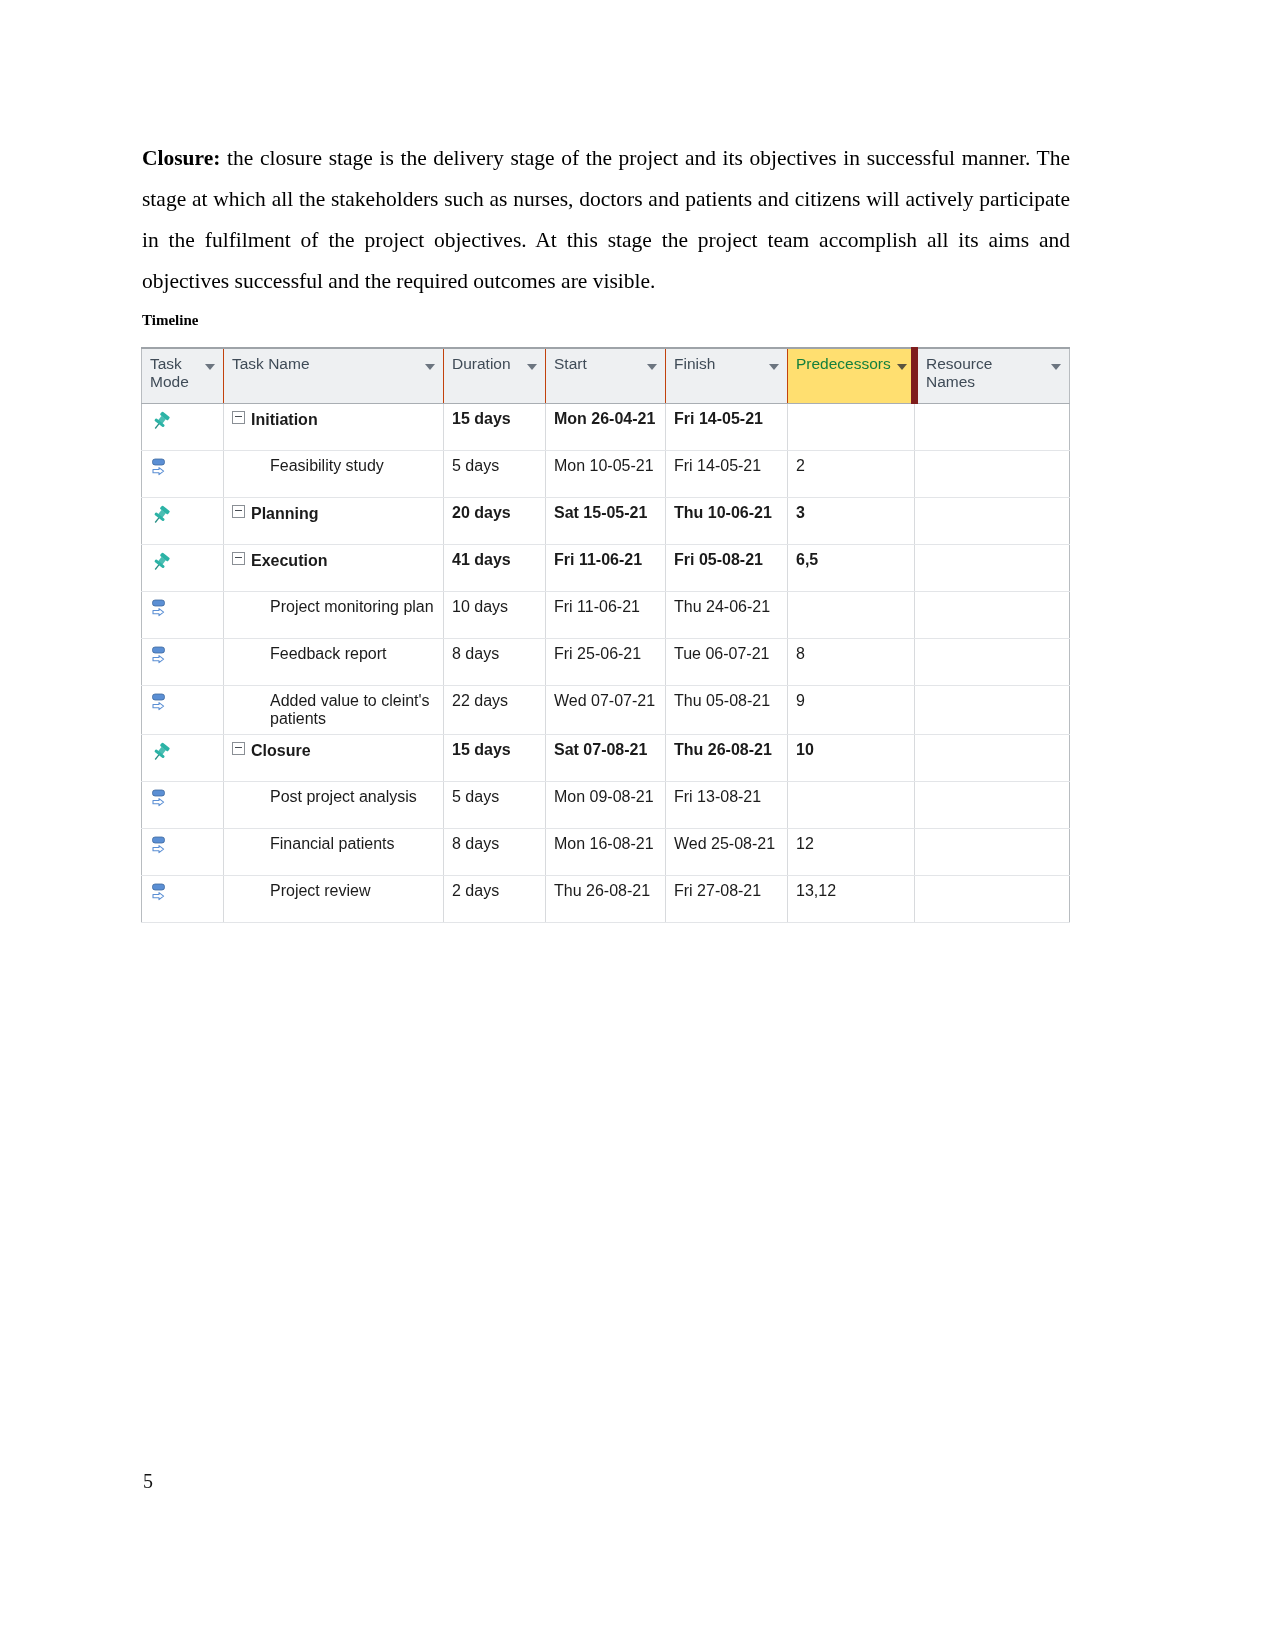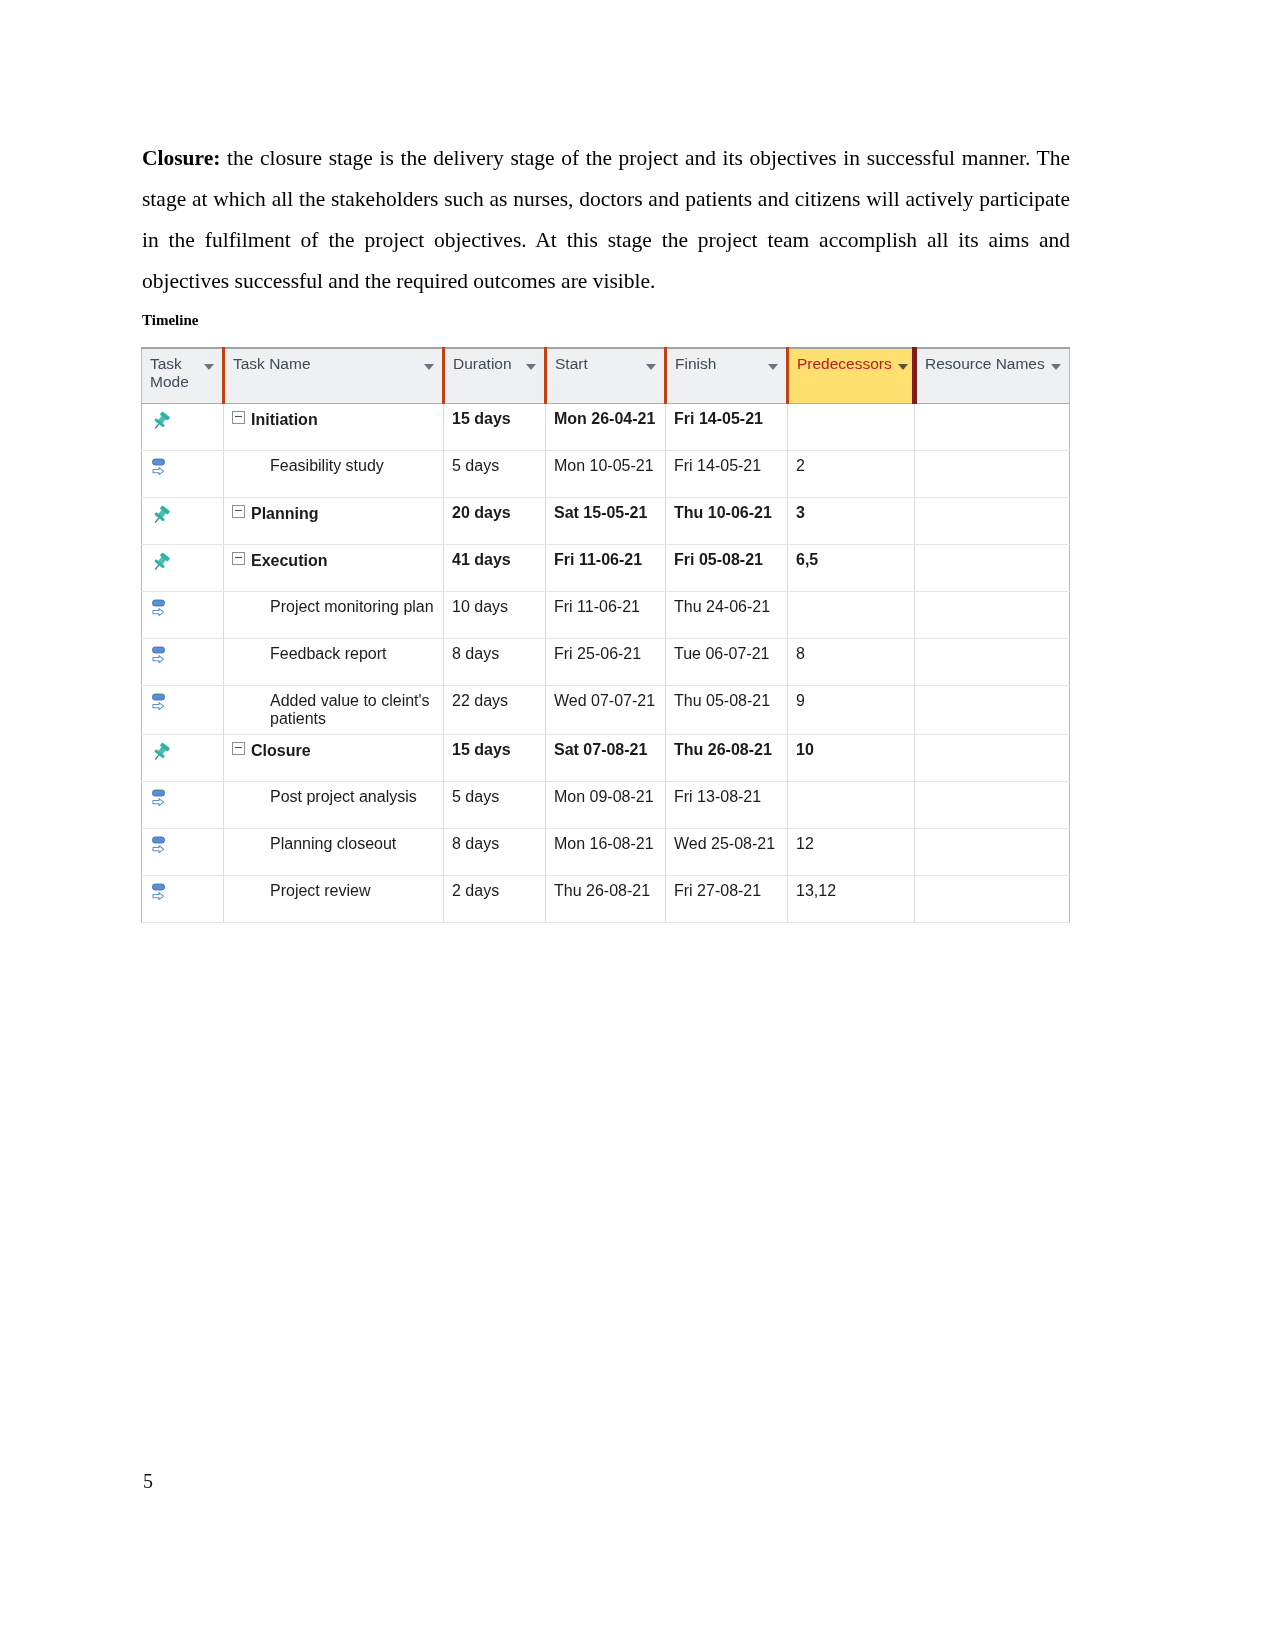--- a/index.html
+++ b/index.html
@@ -63,35 +63,35 @@
   .project-table col.c-name   { width: 220px; }
   .project-table col.c-dur    { width: 102px; }
   .project-table col.c-start  { width: 120px; }
   .project-table col.c-finish { width: 122px; }
   .project-table col.c-pred   { width: 127px; }
   .project-table col.c-res    { width: 155px; }
 
   
   .project-table thead th {
     background: #eef0f2;
-    border-right: 3px solid #c2410c;
+    border-right: 1px solid #c2410c;
     border-bottom: 1px solid #a9aeb3;
     padding: 6px 8px 12px 8px;
     text-align: left;
     vertical-align: top;
     font-weight: normal;
     font-size: 15.5px;
     color: #3f4b57;
     height: 36px;
     position: relative;
   }
   .project-table thead th.hdr-pred {
     background: #ffdf70;
-    border-right: 5px solid #7f1d1d;
-    color: #b91c1c;
+    border-right: 7px solid #7f1d1d;
+    color: #15803d;
   }
   .project-table thead th:last-child { border-right: none; }
   .hdr-inner {
     display: flex;
     align-items: flex-start;
     justify-content: space-between;
     gap: 6px;
   }
   .hdr-label { white-space: pre-line; line-height: 18px; }
   .filter-arrow {
@@ -360,21 +360,21 @@
           <td>Mon 09-08-21</td>
           <td>Fri 13-08-21</td>
           <td></td>
           <td></td>
         </tr>
         <tr>
           <td class="cell-mode"><span><svg class="icon-auto" width="22" height="24" viewBox="0 0 22 24">
                 <rect x="2.5" y="2" width="12" height="6" rx="2.6" fill="#5b8fd4" stroke="#40699e" stroke-width="0.8"></rect>
                 <path d="M3 12.5 L9 12.5 L9 10.6 L13.6 14.1 L9 17.6 L9 15.7 L3 15.7 Z" fill="#ffffff" stroke="#5b8fd4" stroke-width="1.1" stroke-linejoin="round"></path>
               </svg></span></td>
-          <td class="cell-name"><span class="name-sub">Planning closeout</span></td>
+          <td class="cell-name"><span class="name-sub">Financial patients</span></td>
           <td>8 days</td>
           <td>Mon 16-08-21</td>
           <td>Wed 25-08-21</td>
           <td>12</td>
           <td></td>
         </tr>
         <tr>
           <td class="cell-mode"><span><svg class="icon-auto" width="22" height="24" viewBox="0 0 22 24">
                 <rect x="2.5" y="2" width="12" height="6" rx="2.6" fill="#5b8fd4" stroke="#40699e" stroke-width="0.8"></rect>
                 <path d="M3 12.5 L9 12.5 L9 10.6 L13.6 14.1 L9 17.6 L9 15.7 L3 15.7 Z" fill="#ffffff" stroke="#5b8fd4" stroke-width="1.1" stroke-linejoin="round"></path>

